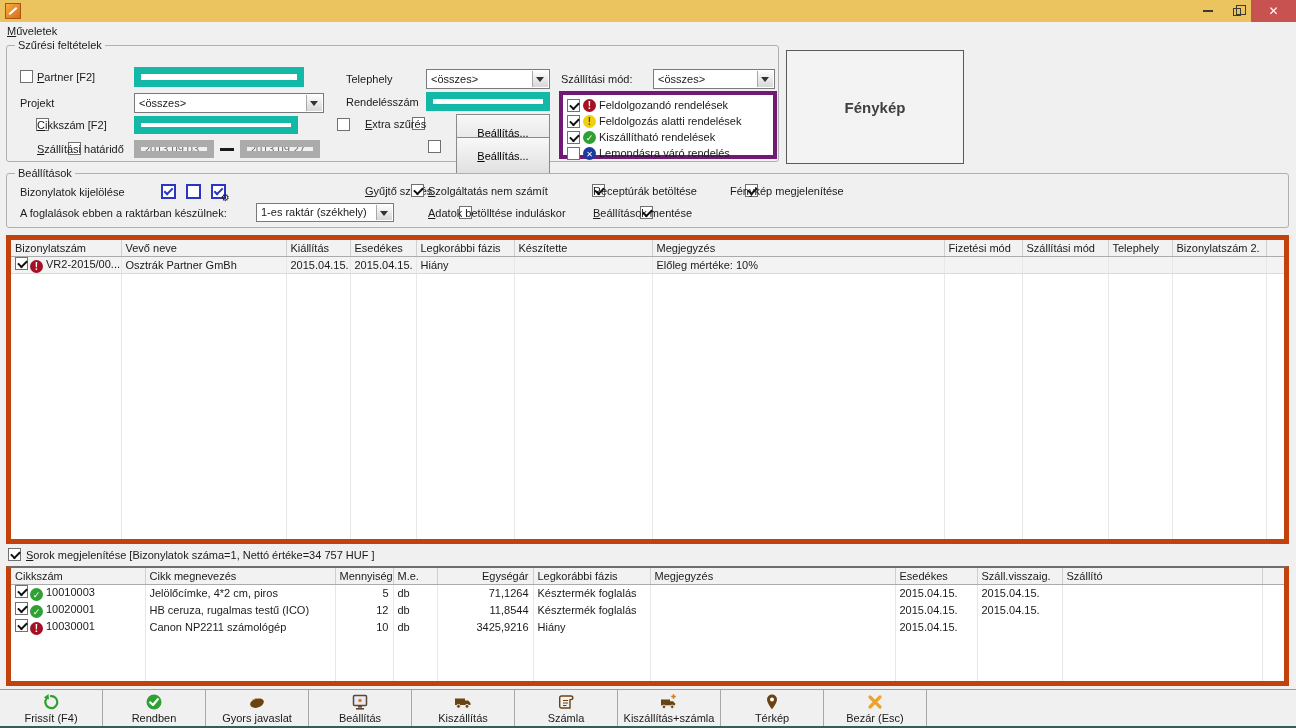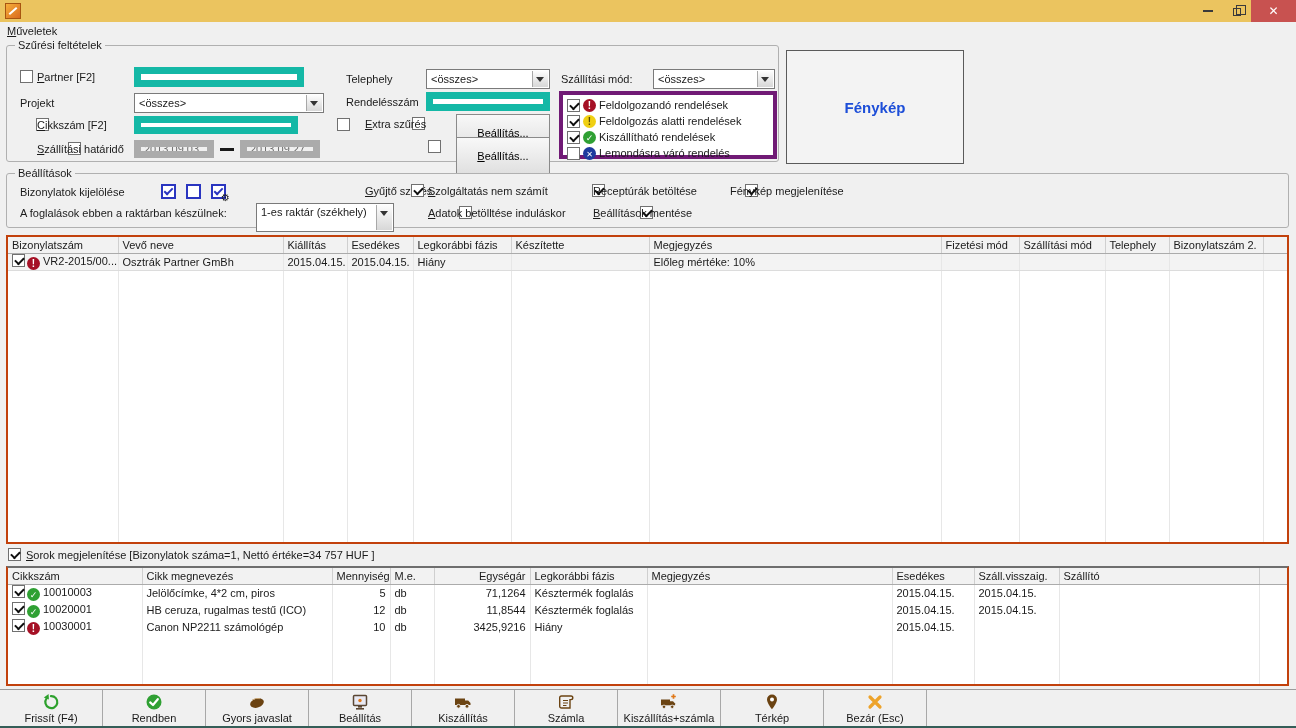--- a/index.html
+++ b/index.html
@@ -65,30 +65,30 @@
 
   
   .states { position:absolute; left:552px; top:45px; width:218px; height:68px; background:#fff;
     border:4px solid #701a75; padding:2px 0 0 4px; }
   .state-row { display:flex; align-items:center; height:16px; gap:3px; }
   .state-label { white-space:nowrap; }
 
   
   .photo { position:absolute; left:786px; top:50px; width:178px; height:114px; background:#f3f3f3;
     border:1px solid #5a5a5a; display:flex; align-items:center; justify-content:center;
-    font-size:15px; font-weight:bold; color:#1d4ed8; }
+    font-size:15px; font-weight:bold; color:#404040; }
 
   
   .sel-icon { position:absolute; width:15px; height:15px; border:2px solid #2a35c0; background:#fff; cursor:pointer; }
   .sel-icon.checked::after { content:""; position:absolute; left:1px; top:2px; width:7px; height:3px;
     border-left:2px solid #2a35c0; border-bottom:2px solid #2a35c0; transform:rotate(-45deg); }
   .sel-icon.gear::before { content:"⚙"; position:absolute; right:-6px; bottom:-6px; font-size:10px; color:#222; }
 
   
-  .tblwrap { position:absolute; background:#fff; border:2px solid #c2410c; overflow:hidden; }
+  .tblwrap { position:absolute; background:#fff; border:5px solid #c2410c; overflow:hidden; }
   table { border-collapse:collapse; table-layout:fixed; width:1283px; }
   th { background:#f2f2f2; border-right:1px solid #cfcfcf; border-bottom:1px solid #ababab;
     font-weight:normal; text-align:left; padding:1px 4px; height:16px; white-space:nowrap; overflow:hidden; cursor:default; }
   td { border-right:1px solid #e7e7e7; padding:0 4px; height:17px; white-space:nowrap; overflow:hidden; }
   tr.fill td { height:16px; }
   tr.sel { background:#f3f3f3; }
   tr.sel td { border-bottom:1px solid #dcdcdc; }
   .num { text-align:right; }
   td .cb { vertical-align:-2px; margin-right:2px; }
   td .st { vertical-align:-2px; margin-right:3px; }
@@ -205,21 +205,21 @@
 
 <div class="group" style="left:6px;top:173px;width:1283px;height:55px;">
   <span class="group-label">Beállítások</span>
 
   <span class="lbl" style="left:13px;top:12px;">Bizonylatok kijelölése</span>
   <span class="sel-icon checked" style="left:154px;top:10px;"></span>
   <span class="sel-icon" style="left:179px;top:10px;"></span>
   <span class="sel-icon checked gear" style="left:204px;top:10px;"></span>
 
   <span class="lbl" style="left:13px;top:33px;">A foglalások ebben a raktárban készülnek:</span>
-  <div class="dd" style="left:249px;top:29px;width:138px;height:29px;">
+  <div class="dd" style="left:249px;top:29px;width:138px;height:19px;">
     <span class="dd-val" style="top:2px;">1-es raktár (székhely)</span>
     <span class="dd-btn"></span>
   </div>
 
   <span class="cb abs checked" style="left:404px;top:10px;"></span>
   <span class="lbl ak" style="left:421px;top:11px;">Szolgáltatás nem számít</span>
 
   <span class="cb abs checked" style="left:569px;top:10px;"></span>
   <span class="lbl" style="left:586px;top:11px;">Receptúrák betöltése</span>
 

